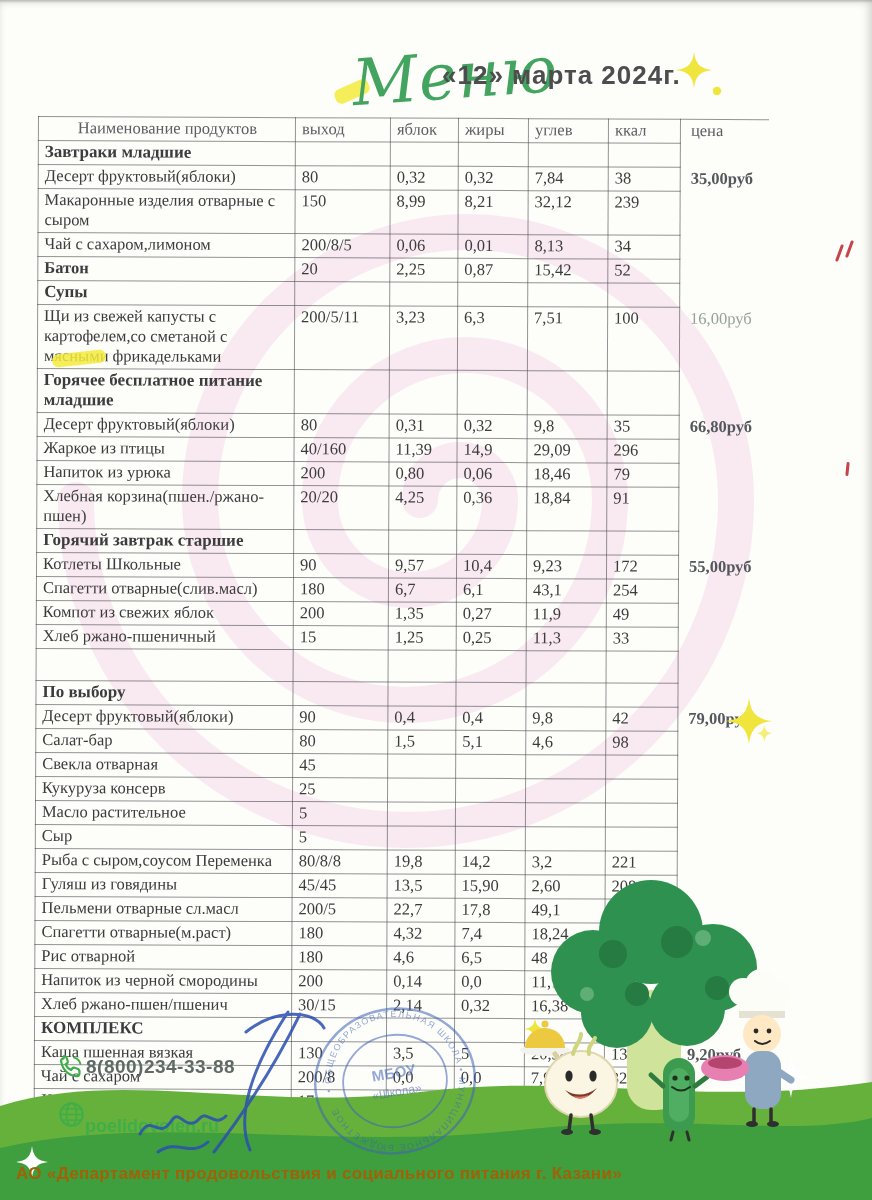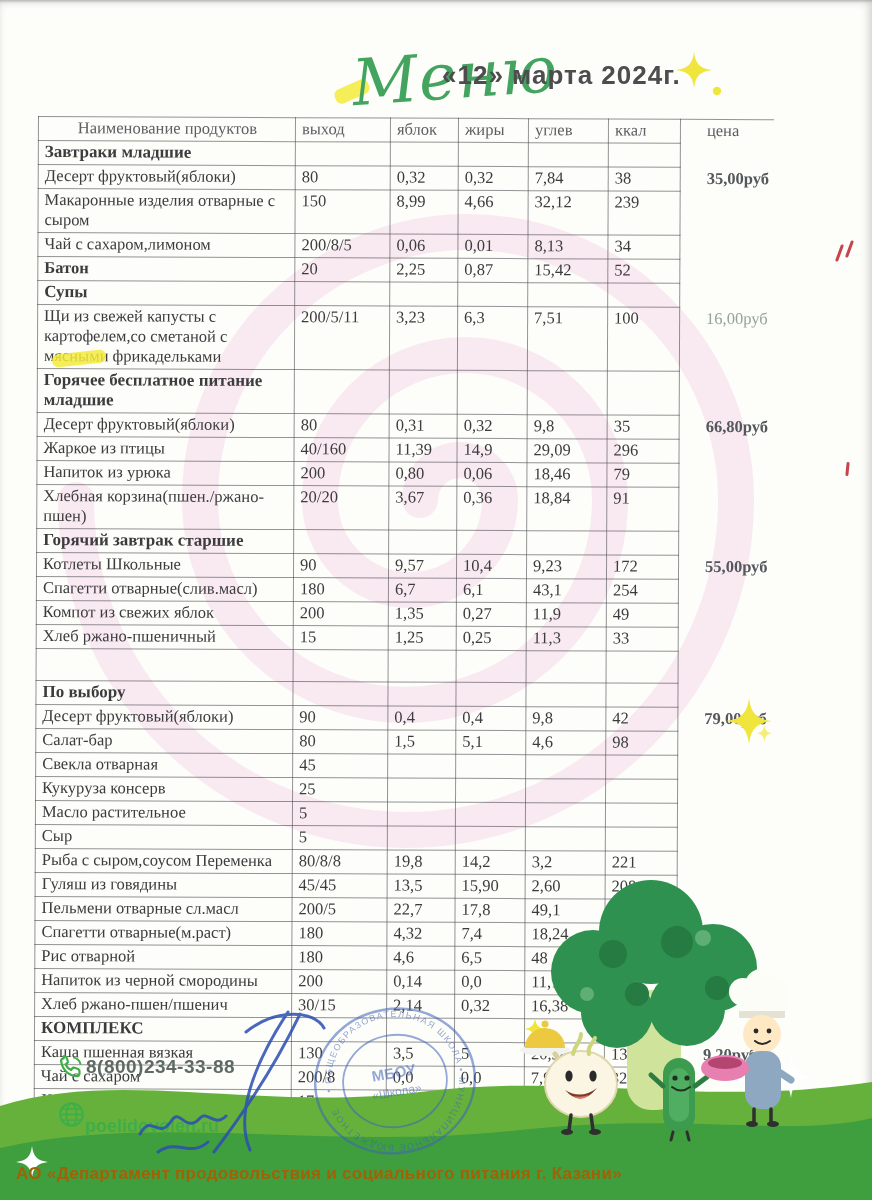--- a/index.html
+++ b/index.html
@@ -38,21 +38,21 @@
     padding:1px 5px 2px 6px; vertical-align:top; text-align:left;
     font:16.5px/20px "Liberation Serif", serif; color:#3c3c3e;
   }
   .menu-table th { font-weight:400; color:#5d5d62; }
   .menu-table th:first-child { text-align:center; }
   tr.section td { font-weight:700; font-size:17px; }
   tr.spacer td { height:32px; }
   .menu-table td.col-price, .menu-table th.col-price {
     border-top:0; border-bottom:0; border-right:0;
     border-left:1px solid rgba(60,60,65,.55);
-    font-weight:700; color:#54585c; padding-left:26px;
+    font-weight:700; color:#54585c; padding-left:10px;
   }
   .menu-table th.col-price { border-top:1px solid rgba(60,60,65,.55); font-weight:400; color:#5d5d62; }
   .menu-table td.col-price.light { font-weight:400; color:#93a396; }
   .menu-table td.bold { font-weight:700; }
   
   .spark { position:absolute; z-index:4; }
   
   .contact { position:absolute; display:flex; align-items:center; z-index:3; }
   .contact-phone { left:56px; top:1052px; }
   .contact-site  { left:58px; top:1092px; }
@@ -148,21 +148,21 @@
           <td>0,32</td>
           <td>0,32</td>
           <td>7,84</td>
           <td>38</td>
           <td class="col-price">35,00руб</td>
         </tr>
         <tr>
           <td>Макаронные изделия отварные с сыром</td>
           <td>150</td>
           <td>8,99</td>
-          <td>4,66</td>
+          <td>8,21</td>
           <td>32,12</td>
           <td>239</td>
           <td class="col-price"></td>
         </tr>
         <tr>
           <td>Чай с сахаром,лимоном</td>
           <td>200/8/5</td>
           <td>0,06</td>
           <td>0,01</td>
           <td>8,13</td>
@@ -228,21 +228,21 @@
           <td>200</td>
           <td>0,80</td>
           <td>0,06</td>
           <td>18,46</td>
           <td>79</td>
           <td class="col-price"></td>
         </tr>
         <tr>
           <td>Хлебная корзина(пшен./ржано-пшен)</td>
           <td>20/20</td>
-          <td>3,67</td>
+          <td>4,25</td>
           <td>0,36</td>
           <td>18,84</td>
           <td>91</td>
           <td class="col-price"></td>
         </tr>
         <tr class="section">
           <td>Горячий завтрак старшие</td>
           <td></td>
           <td></td>
           <td></td>

